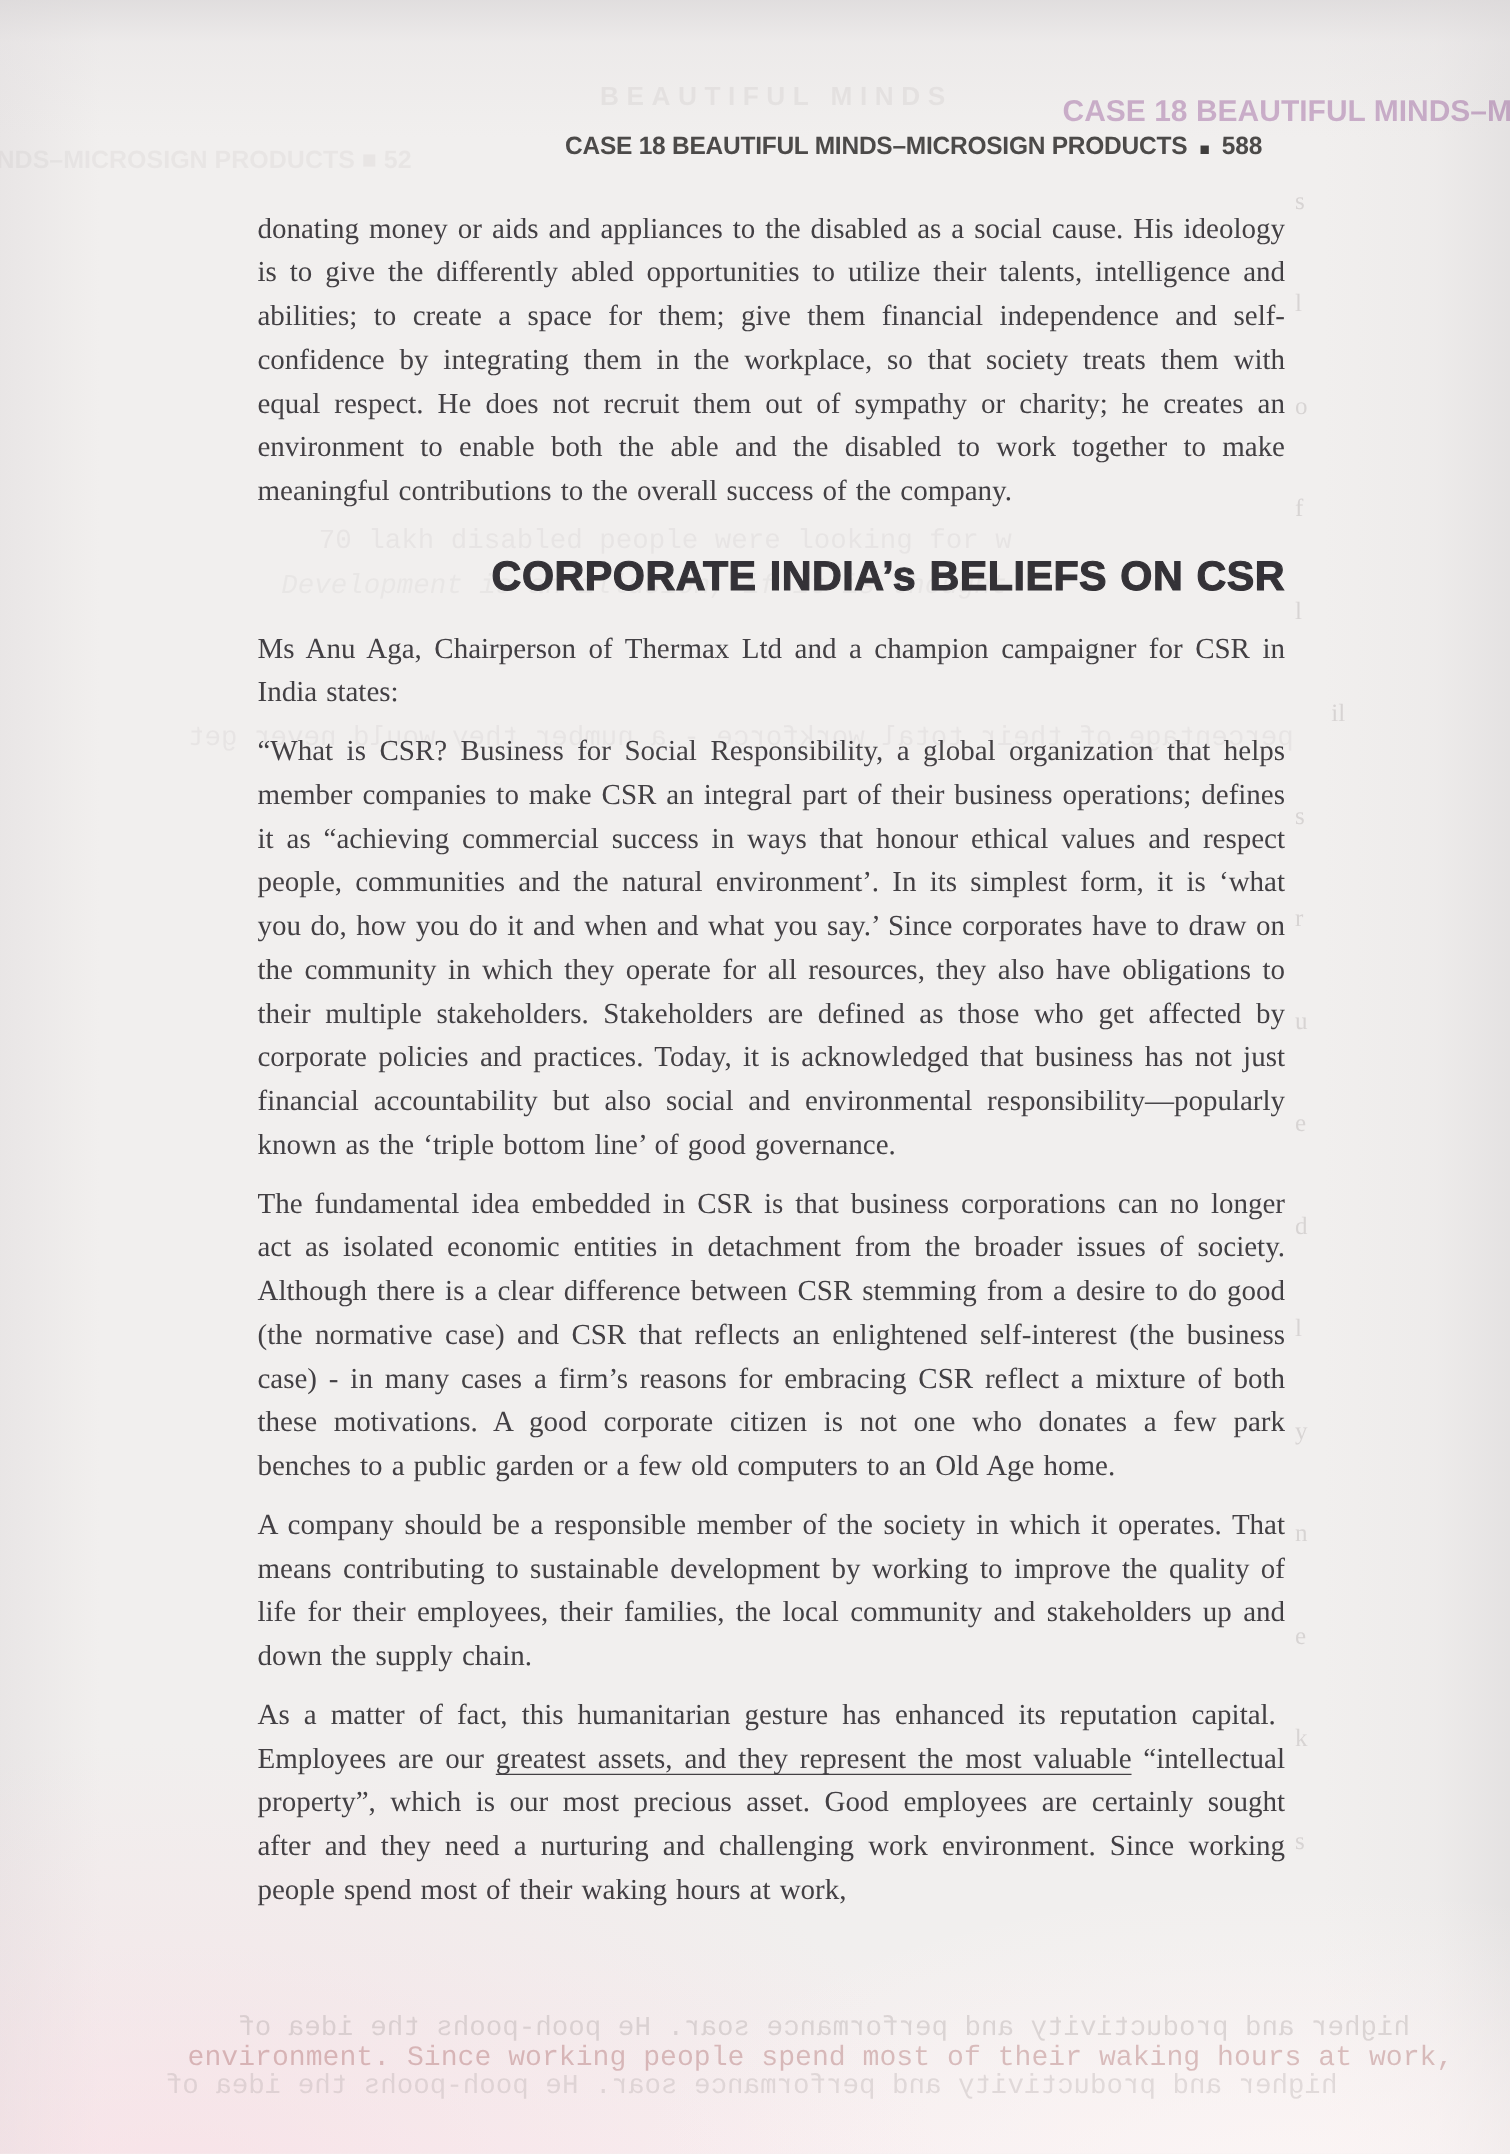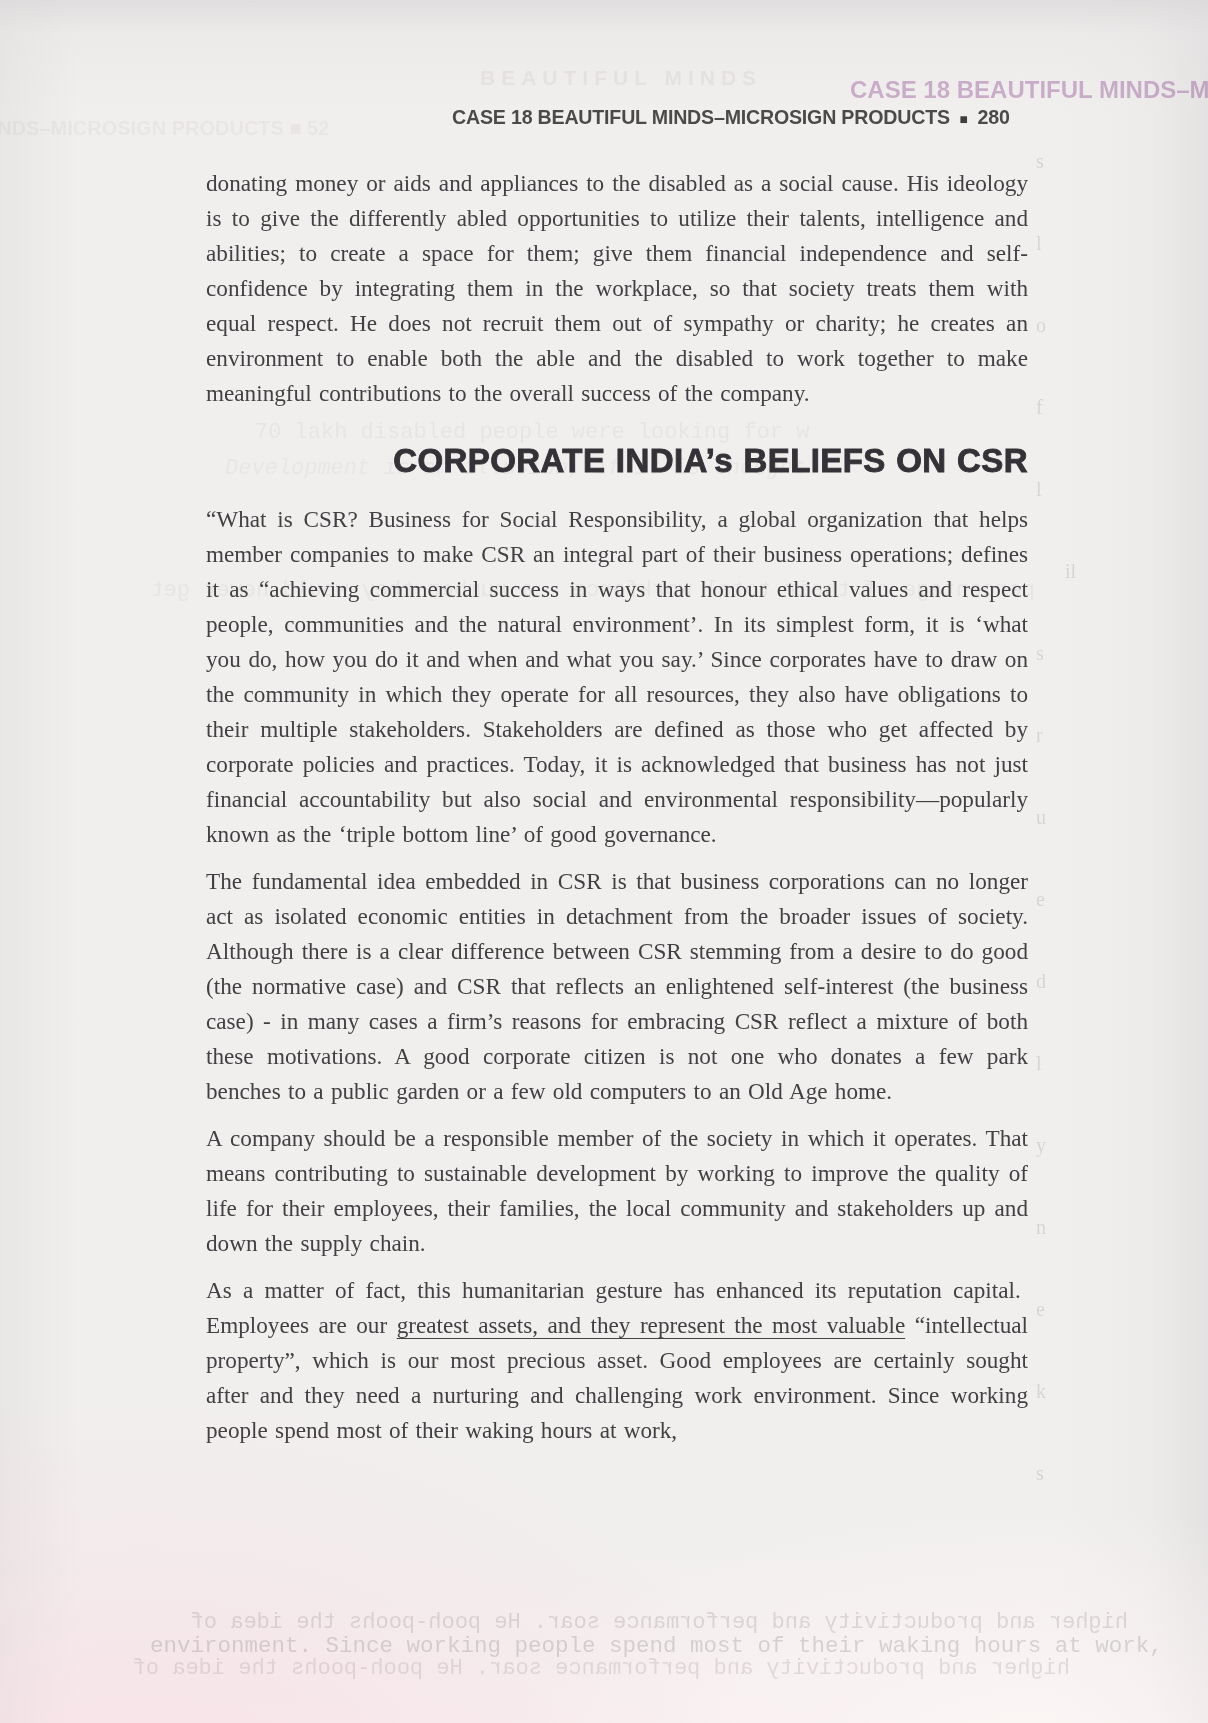--- a/index.html
+++ b/index.html
@@ -46,39 +46,40 @@
   }
   .ghost.sans{font-family:"Liberation Sans","DejaVu Sans",sans-serif;font-weight:bold;}
   .ghost.mirror{transform:scaleX(-1);}
   .g-top-center{top:66px;left:480px;font-size:21px;letter-spacing:6px;opacity:0.14;}
   .g-top-right{top:76px;left:850px;font-size:24px;opacity:0.30;color:#701a75;}
   .g-header-offset{top:117px;left:-25px;font-size:20px;opacity:0.11;}
   .g-mid-1{top:420px;left:255px;font-size:22px;opacity:0.12;}
   .g-mid-2{top:456px;left:225px;font-size:22px;opacity:0.10;font-style:italic;}
   .g-mid-3{top:578px;left:195px;font-size:22px;opacity:0.12;width:840px;}
   .g-bottom-1{top:1610px;left:118px;font-size:22px;opacity:0.34;color:#a89f9f;width:1010px;}
-  .g-bottom-2{top:1633px;left:150px;font-size:22.5px;opacity:0.25;color:#737373;}
+  .g-bottom-2{top:1633px;left:150px;font-size:22.5px;opacity:0.25;color:#7f1d1d;}
   .g-bottom-3{top:1656px;left:60px;font-size:22px;opacity:0.30;color:#aba2a2;width:1010px;}
   .margin-letter{
     position:absolute;left:1036px;z-index:1;color:#c3bebe;opacity:0.55;
     font-size:20px;font-family:"Liberation Serif",serif;filter:blur(0.4px);
   }
 </style>
 </head>
 <body>
 
 <div class="running-head">
   <span>CASE 18  BEAUTIFUL MINDS–MICROSIGN PRODUCTS</span>
   <span class="marker">■</span>
-  <span>280</span>
+  <span>588</span>
 </div>
 
 <div class="page-text">
     <p><span>donating money or aids and appliances to the disabled as a social cause. His ideology is to give the differently abled opportunities to utilize their talents, intelligence and abilities; to create a space for them; give them financial independence and self-confidence by integrating them in the workplace, so that society treats them with equal respect. He does not recruit them out of sympathy or charity; he creates an environment to enable both the able and the disabled to work together to make meaningful contributions to the overall success of the company.</span></p>
     <h1 class="section-heading">CORPORATE INDIA’s BELIEFS ON CSR</h1>
+    <p><span>Ms Anu Aga, Chairperson of Thermax Ltd and a champion campaigner for CSR in India states:</span></p>
     <p><span>“What is CSR? </span><span class="seg-italic">Business for Social Responsibility</span><span>, a global organization that helps member companies to make CSR an integral part of their business operations; defines it as “achieving commercial success in ways that honour ethical values and respect people, communities and the natural environment’. In its simplest form, it is ‘what you do, how you do it and when and what you say.’ Since corporates have to draw on the community in which they operate for all resources, they also have obligations to their multiple stakeholders. Stakeholders are defined as those who get affected by corporate policies and practices. Today, it is acknowledged that business has not just financial accountability but also social and environmental responsibility—popularly known as the ‘triple bottom line’ of good governance.</span></p>
     <p><span>The fundamental idea embedded in CSR is that business corporations can no longer act as isolated economic entities in detachment from the broader issues of society. Although there is a clear difference between CSR stemming from a desire to do good (the normative case) and CSR that reflects an enlightened self-interest (the business case) - in many cases a firm’s reasons for embracing CSR reflect a mixture of both these motivations. A good corporate citizen is not one who donates a few park benches to a public garden or a few old computers to an Old Age home.</span></p>
     <p><span>A company should be a responsible member of the society in which it operates. That means contributing to sustainable development by working to improve the quality of life for their employees, their families, the local community and stakeholders up and down the supply chain.</span></p>
     <p><span>As a matter of fact, this humanitarian gesture has enhanced its reputation capital.&nbsp; Employees are our </span><span class="seg-underline">greatest assets, and they represent the most valuable</span><span> “intellectual property”, which is our most precious asset. Good employees are certainly sought after and they need a nurturing and challenging work environment. Since working people spend most of their waking hours at work,</span></p>
   </div>
 
 <div class="ghost sans g-top-center">BEAUTIFUL MINDS</div>
 <div class="ghost sans g-top-right">CASE 18  BEAUTIFUL MINDS–M</div>
 <div class="ghost sans g-header-offset">MINDS–MICROSIGN PRODUCTS ■ 52</div>
 <div class="ghost g-mid-1">70 lakh disabled people were looking for w</div>

